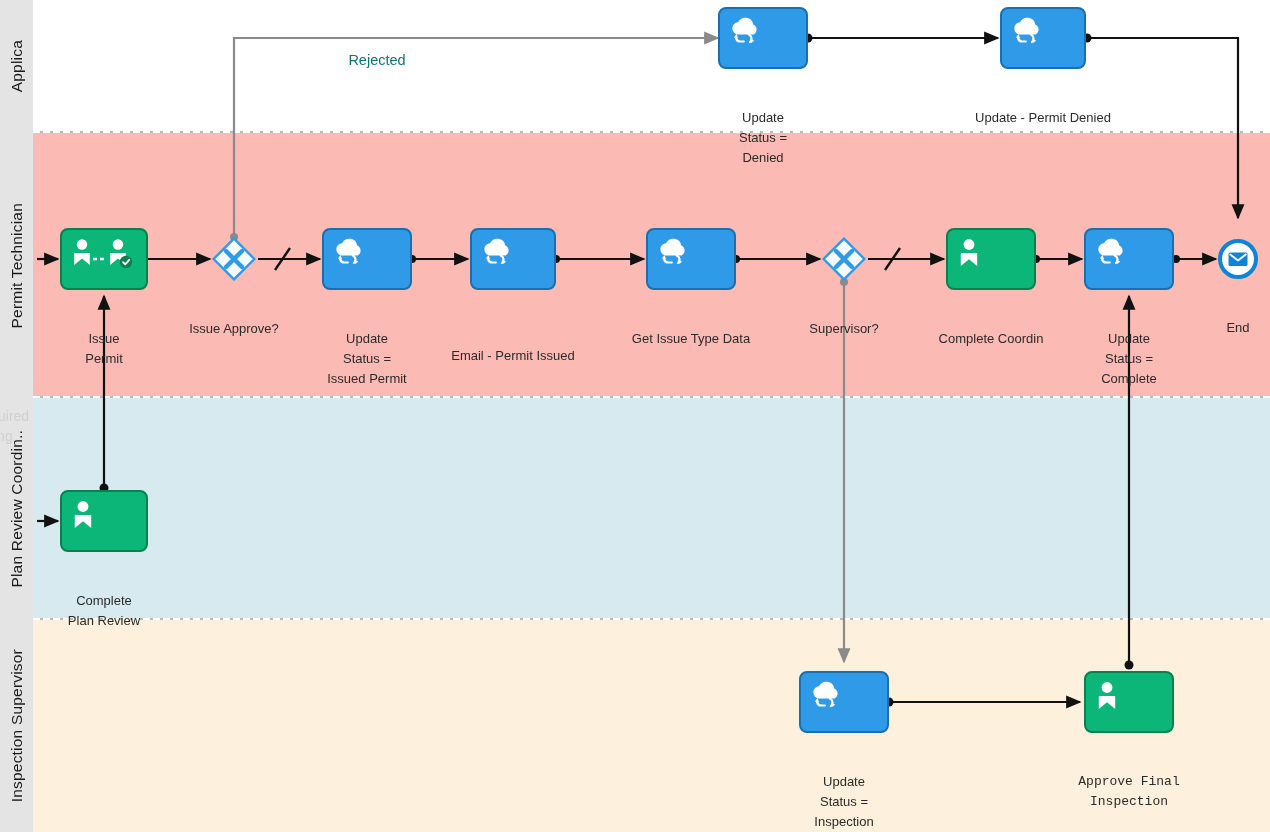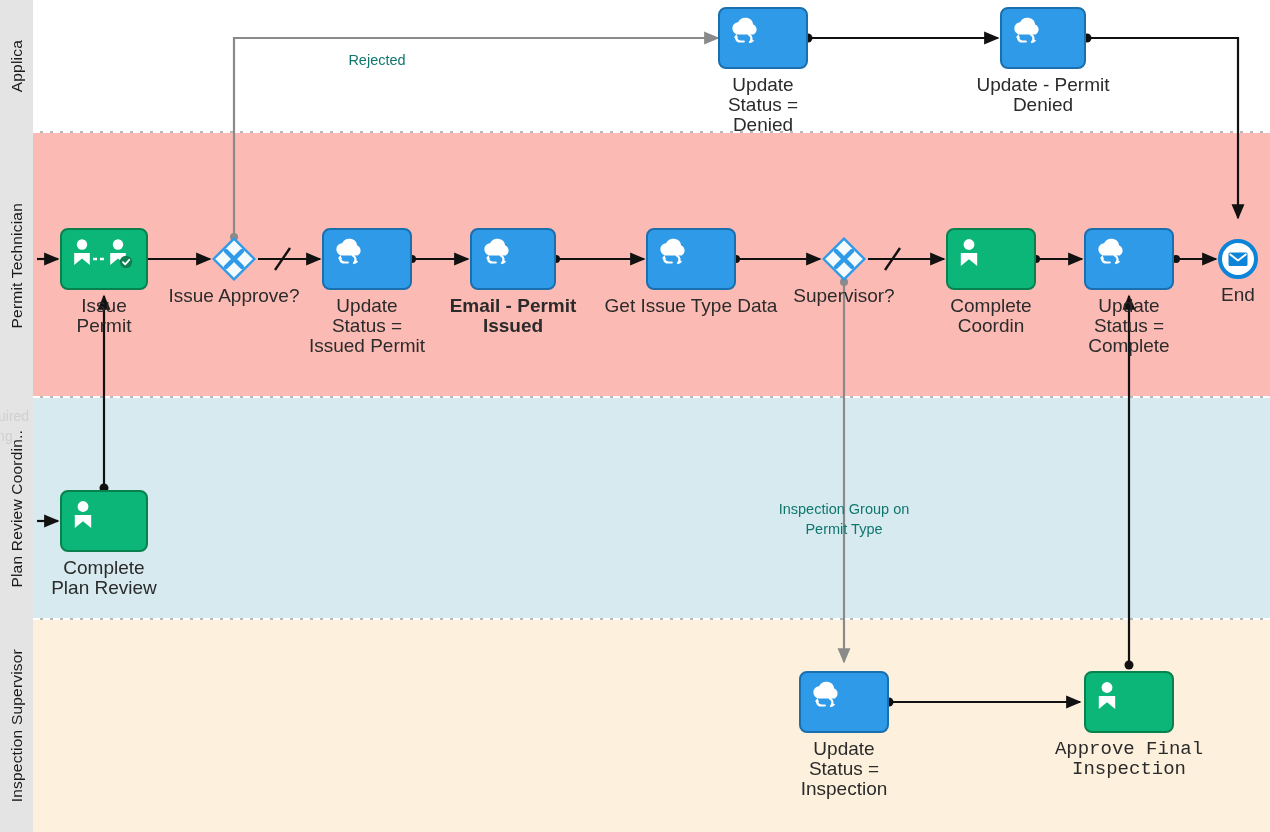--- a/index.html
+++ b/index.html
@@ -21,22 +21,22 @@
   #wires{position:absolute;left:0;top:0;width:1270px;height:832px;pointer-events:none;}
 
   
   .node{position:absolute;}
   .box{position:absolute;border-radius:8px;box-sizing:border-box;}
   .box.blue{background:#2f9ae8;border:2px solid #1a6fae;}
   .box.green{background:#00b濃;}
   .box.green{background:#0bb678;border:2px solid #08814f;}
   .icon{position:absolute;left:8px;top:6px;width:34px;height:30px;}
   .icon svg{display:block;}
-  .caption{position:absolute;text-align:center;font-size:19px;line-height:20px;
-      color:#2b2b2b;white-space:pre-line;}
+  .caption{position:absolute;text-align:center;font-size:13px;line-height:20px;
+      color:#2b2b2b;white-space:pre-line;margin-top:33px;}
 
   .gw{position:absolute;width:44px;height:44px;}
   .endev{position:absolute;width:40px;height:40px;}
 
   .edge-label{position:absolute;text-align:center;font-size:14.5px;line-height:20px;
       color:#0f766e;white-space:pre-line;}
 
   .ghost{position:absolute;font-size:14px;color:#cfcfcf;white-space:nowrap;
       pointer-events:none;}
 </style>
@@ -201,21 +201,21 @@
       <div class="icon">
         <svg width="34" height="30" viewBox="0 0 34 30">
           <path d="M9.5,19.5 a6.2,6.2 0 0 1 0.6,-12.3 a8,8 0 0 1 15.1,2.2 a5.6,5.6 0 0 1 0.4,10.1 z" fill="#ffffff"></path>
           <path d="M8,22.5 a4.6,4.6 0 0 0 4.6,4 h3.2" fill="none" stroke="#ffffff" stroke-width="2.2" stroke-linecap="round"></path>
           <path d="M8.5,19 l-2.6,3.4 l4.1,0.9 z" fill="#ffffff"></path>
           <path d="M22,27 a4.6,4.6 0 0 0 -1.2,-7.6" fill="none" stroke="#ffffff" stroke-width="2.2" stroke-linecap="round"></path>
           <path d="M23.4,28 l2.8,-2.6 l-3.8,-1.6 z" fill="#ffffff"></path>
         </svg>
       </div>
     </div>
-    <div class="caption" style="left:423px;top:296px;width:180px;font-weight:bold;">Email - Permit Issued</div>
+    <div class="caption" style="left:423px;top:313px;width:180px;">Email - Permit Issued</div>
   </div>
 
   <div class="node">
     <div class="box blue" style="left:646px;top:228px;width:90px;height:62px;">
       <div class="icon">
         <svg width="34" height="30" viewBox="0 0 34 30">
           <path d="M9.5,19.5 a6.2,6.2 0 0 1 0.6,-12.3 a8,8 0 0 1 15.1,2.2 a5.6,5.6 0 0 1 0.4,10.1 z" fill="#ffffff"></path>
           <path d="M8,22.5 a4.6,4.6 0 0 0 4.6,4 h3.2" fill="none" stroke="#ffffff" stroke-width="2.2" stroke-linecap="round"></path>
           <path d="M8.5,19 l-2.6,3.4 l4.1,0.9 z" fill="#ffffff"></path>
           <path d="M22,27 a4.6,4.6 0 0 0 -1.2,-7.6" fill="none" stroke="#ffffff" stroke-width="2.2" stroke-linecap="round"></path>
@@ -345,16 +345,14 @@
           <circle cx="11" cy="6.5" r="5.4" fill="#ffffff"></circle>
           <path d="M2.8,15 h16.4 v13 l-8.2,-6.8 l-8.2,6.8 z" fill="#ffffff"></path>
         </svg>
       </div>
     </div>
     <div class="caption" style="left:1049px;top:739px;width:160px;font-family:Liberation Mono, monospace;">Approve Final
 Inspection</div>
   </div>
 
   <div class="edge-label" style="left:317px;top:50px;width:120px;">Rejected</div>
-  <div class="edge-label" style="left:754px;top:499px;width:180px;">Inspection Group on
-Permit Type</div>
 
 </div>
 
 </body></html>

